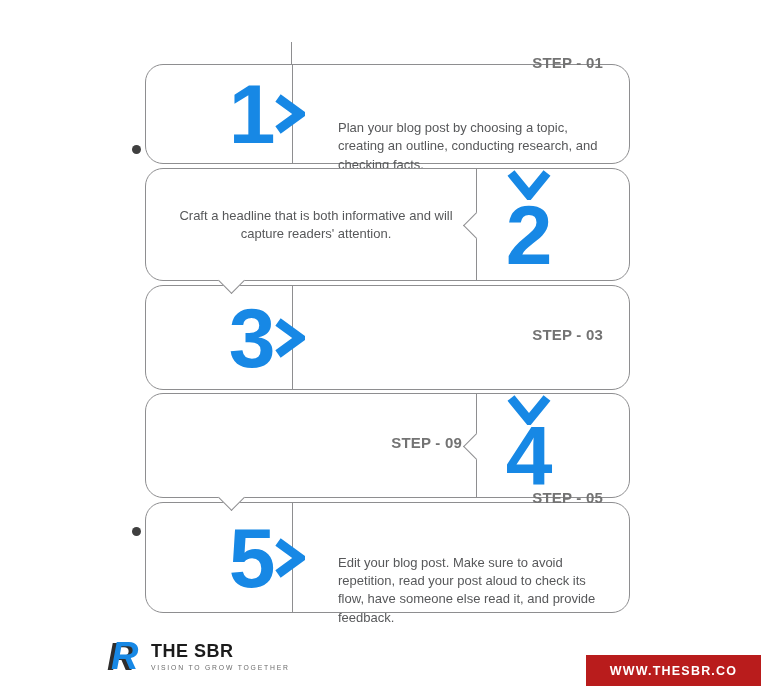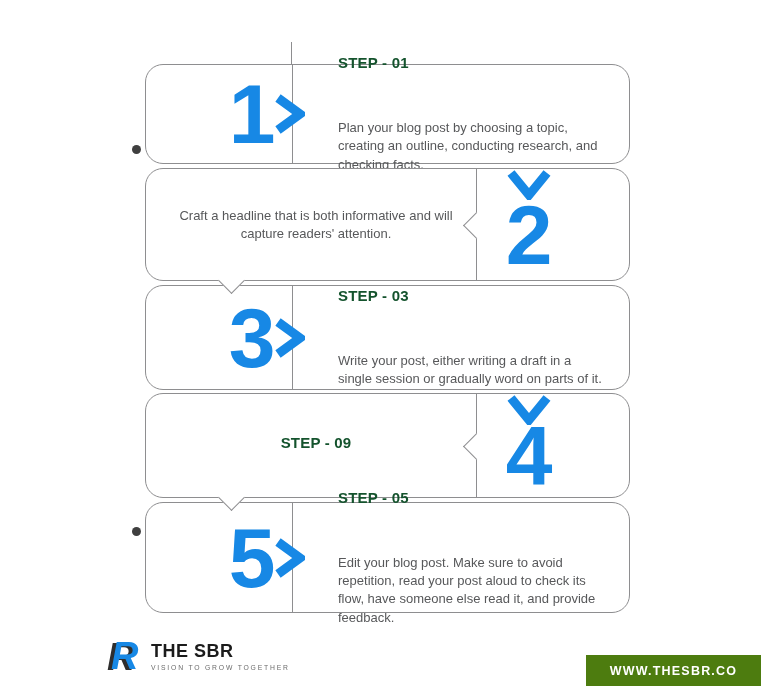--- a/index.html
+++ b/index.html
@@ -15,21 +15,21 @@
   .big-num{
     position:absolute;color:#1788E5;font-weight:bold;font-size:84px;line-height:1;
   }
   .num-left{left:58px;width:96px;text-align:center;top:50%;transform:translateY(-50%);}
   .num-right{left:337px;width:92px;text-align:center;top:24px;}
   .chev{position:absolute;}
   .chev-right{left:129px;top:50%;transform:translateY(-50%);}
   .chev-down{left:361px;top:1px;}
   .content-right{position:absolute;left:192px;right:26px;top:50%;transform:translateY(-50%);}
   .content-left{position:absolute;left:24px;width:292px;top:50%;transform:translateY(-50%);text-align:center;}
-  .step-title{font-size:15px;font-weight:bold;color:#14532d;letter-spacing:.2px;margin-bottom:8px;}
+  .step-title{font-size:15px;font-weight:bold;color:#737373;letter-spacing:.2px;margin-bottom:8px;text-align:right;}
   .step-desc{font-size:13px;color:#57585a;line-height:1.42;margin-top:48px;}
   .content-right .step-desc{max-width:282px;}
   .content-left .step-desc{max-width:282px;margin:2px auto;}
   .tail-bottom{
     position:absolute;left:76px;bottom:-10px;width:18px;height:18px;background:#fff;
     transform:rotate(45deg);border-right:1px solid #8e8e90;border-bottom:1px solid #8e8e90;z-index:5;
   }
   .notch-left{
     position:absolute;left:321px;top:50%;margin-top:-9px;width:18px;height:18px;background:#fff;
     transform:rotate(45deg);border-left:1px solid #8e8e90;border-bottom:1px solid #8e8e90;z-index:4;
@@ -39,21 +39,21 @@
   .dot-1{left:132px;top:145px;}
   .dot-2{left:132px;top:527px;}
   .brand{position:absolute;left:110px;top:634px;display:flex;align-items:center;gap:7px;}
   .logo-mark{position:relative;width:34px;height:44px;}
   .logo-r{position:absolute;font-style:italic;font-weight:bold;font-size:38px;line-height:44px;}
   .logo-r.back{left:-3px;top:1px;color:#2e2e2e;}
   .logo-r.front{left:1px;top:0;color:#1788E5;}
   .brand-name{font-size:18px;font-weight:bold;color:#1b1b1b;letter-spacing:.5px;line-height:1;}
   .brand-tagline{font-size:6.8px;letter-spacing:1.8px;color:#6b6b6b;margin-top:4px;}
   .footer-bar{
-    position:absolute;left:586px;top:655px;width:175px;height:31px;background:#4d7c0f;
+    position:absolute;left:586px;top:655px;width:175px;height:31px;background:#b91c1c;
     display:flex;align-items:center;justify-content:center;
     color:#fff;font-size:12.5px;letter-spacing:1.2px;font-weight:bold;
   }
 </style>
 </head>
 <body>
 
 <div class="canvas">
 
   <div class="top-connector"></div>
@@ -86,21 +86,20 @@
   </div>
 
   <div class="bubble" style="top:285px;height:105px;">
     <div class="divider" style="left:146px;"></div>
     <div class="big-num num-left">3</div>
     <svg class="chev chev-right" width="30" height="40" viewBox="0 0 30 40">
       <polyline points="3,4 25,20 3,36" fill="none" stroke="#1788E5" stroke-width="9"></polyline>
     </svg>
     <div class="content-right">
       <div class="step-title">STEP - 03</div>
-      <div class="step-desc">Write your post, either writing a draft in a single session or gradually word on parts of it.</div>
     </div>
   </div>
 
   <div class="bubble" style="top:393px;height:105px;">
     <div class="divider" style="left:330px;"></div>
     <div class="notch-left"></div>
     <div class="tail-bottom"></div>
     <svg class="chev chev-down" width="44" height="30" viewBox="0 0 44 30">
       <polyline points="4,3 22,25 40,3" fill="none" stroke="#1788E5" stroke-width="9"></polyline>
     </svg>

